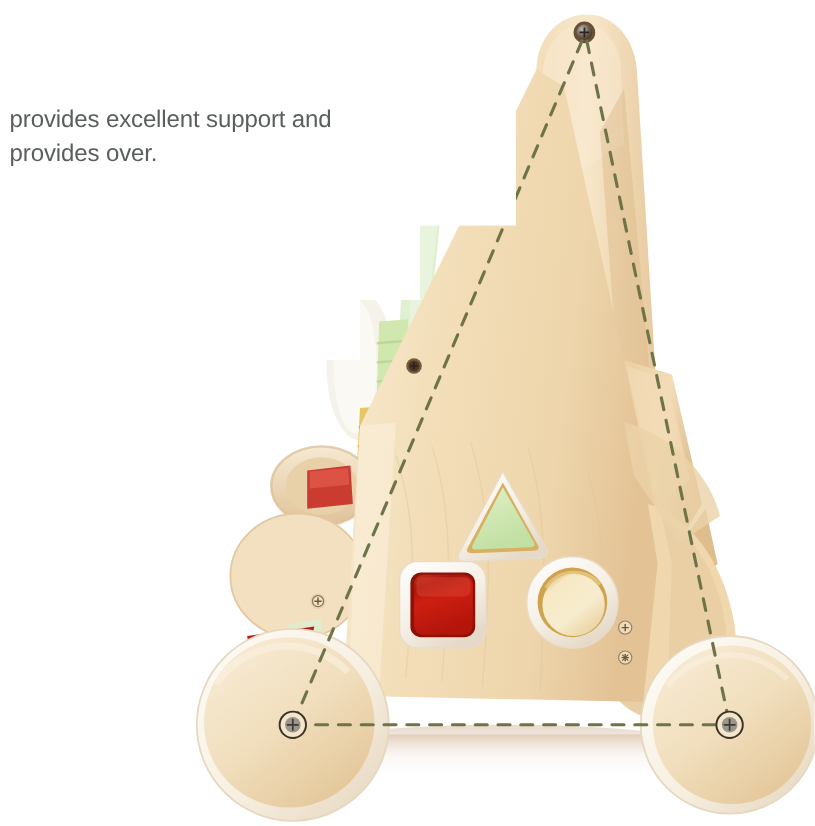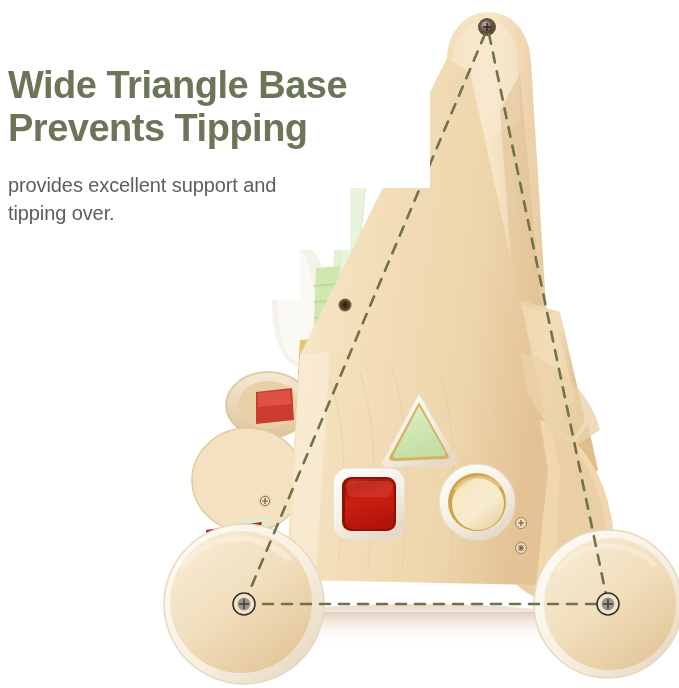--- a/index.html
+++ b/index.html
@@ -299,23 +299,19 @@
 
       <g>
         <rect x="0" y="0" width="300" height="300" fill="#ffffff"></rect>
         <rect x="0" y="0" width="430" height="188" fill="#ffffff"></rect>
         <rect x="0" y="0" width="350" height="250" fill="#ffffff"></rect>
       </g>
     </svg>
   </div>
 
   <div class="copy">
-    <h1 class="headline" style="color: rgb(109, 117, 89);">
-      <span class="l">Wide Triangle Base</span>
-      <span class="l">Prevents Tipping</span>
-    </h1>
     <p class="subcopy" style="color: rgb(90, 95, 92);">
       <span class="l">provides excellent support and</span>
-      <span class="l">tipping over.</span>
+      <span class="l">provides over.</span>
     </p>
   </div>
 
 </div>
 
 </body></html>

